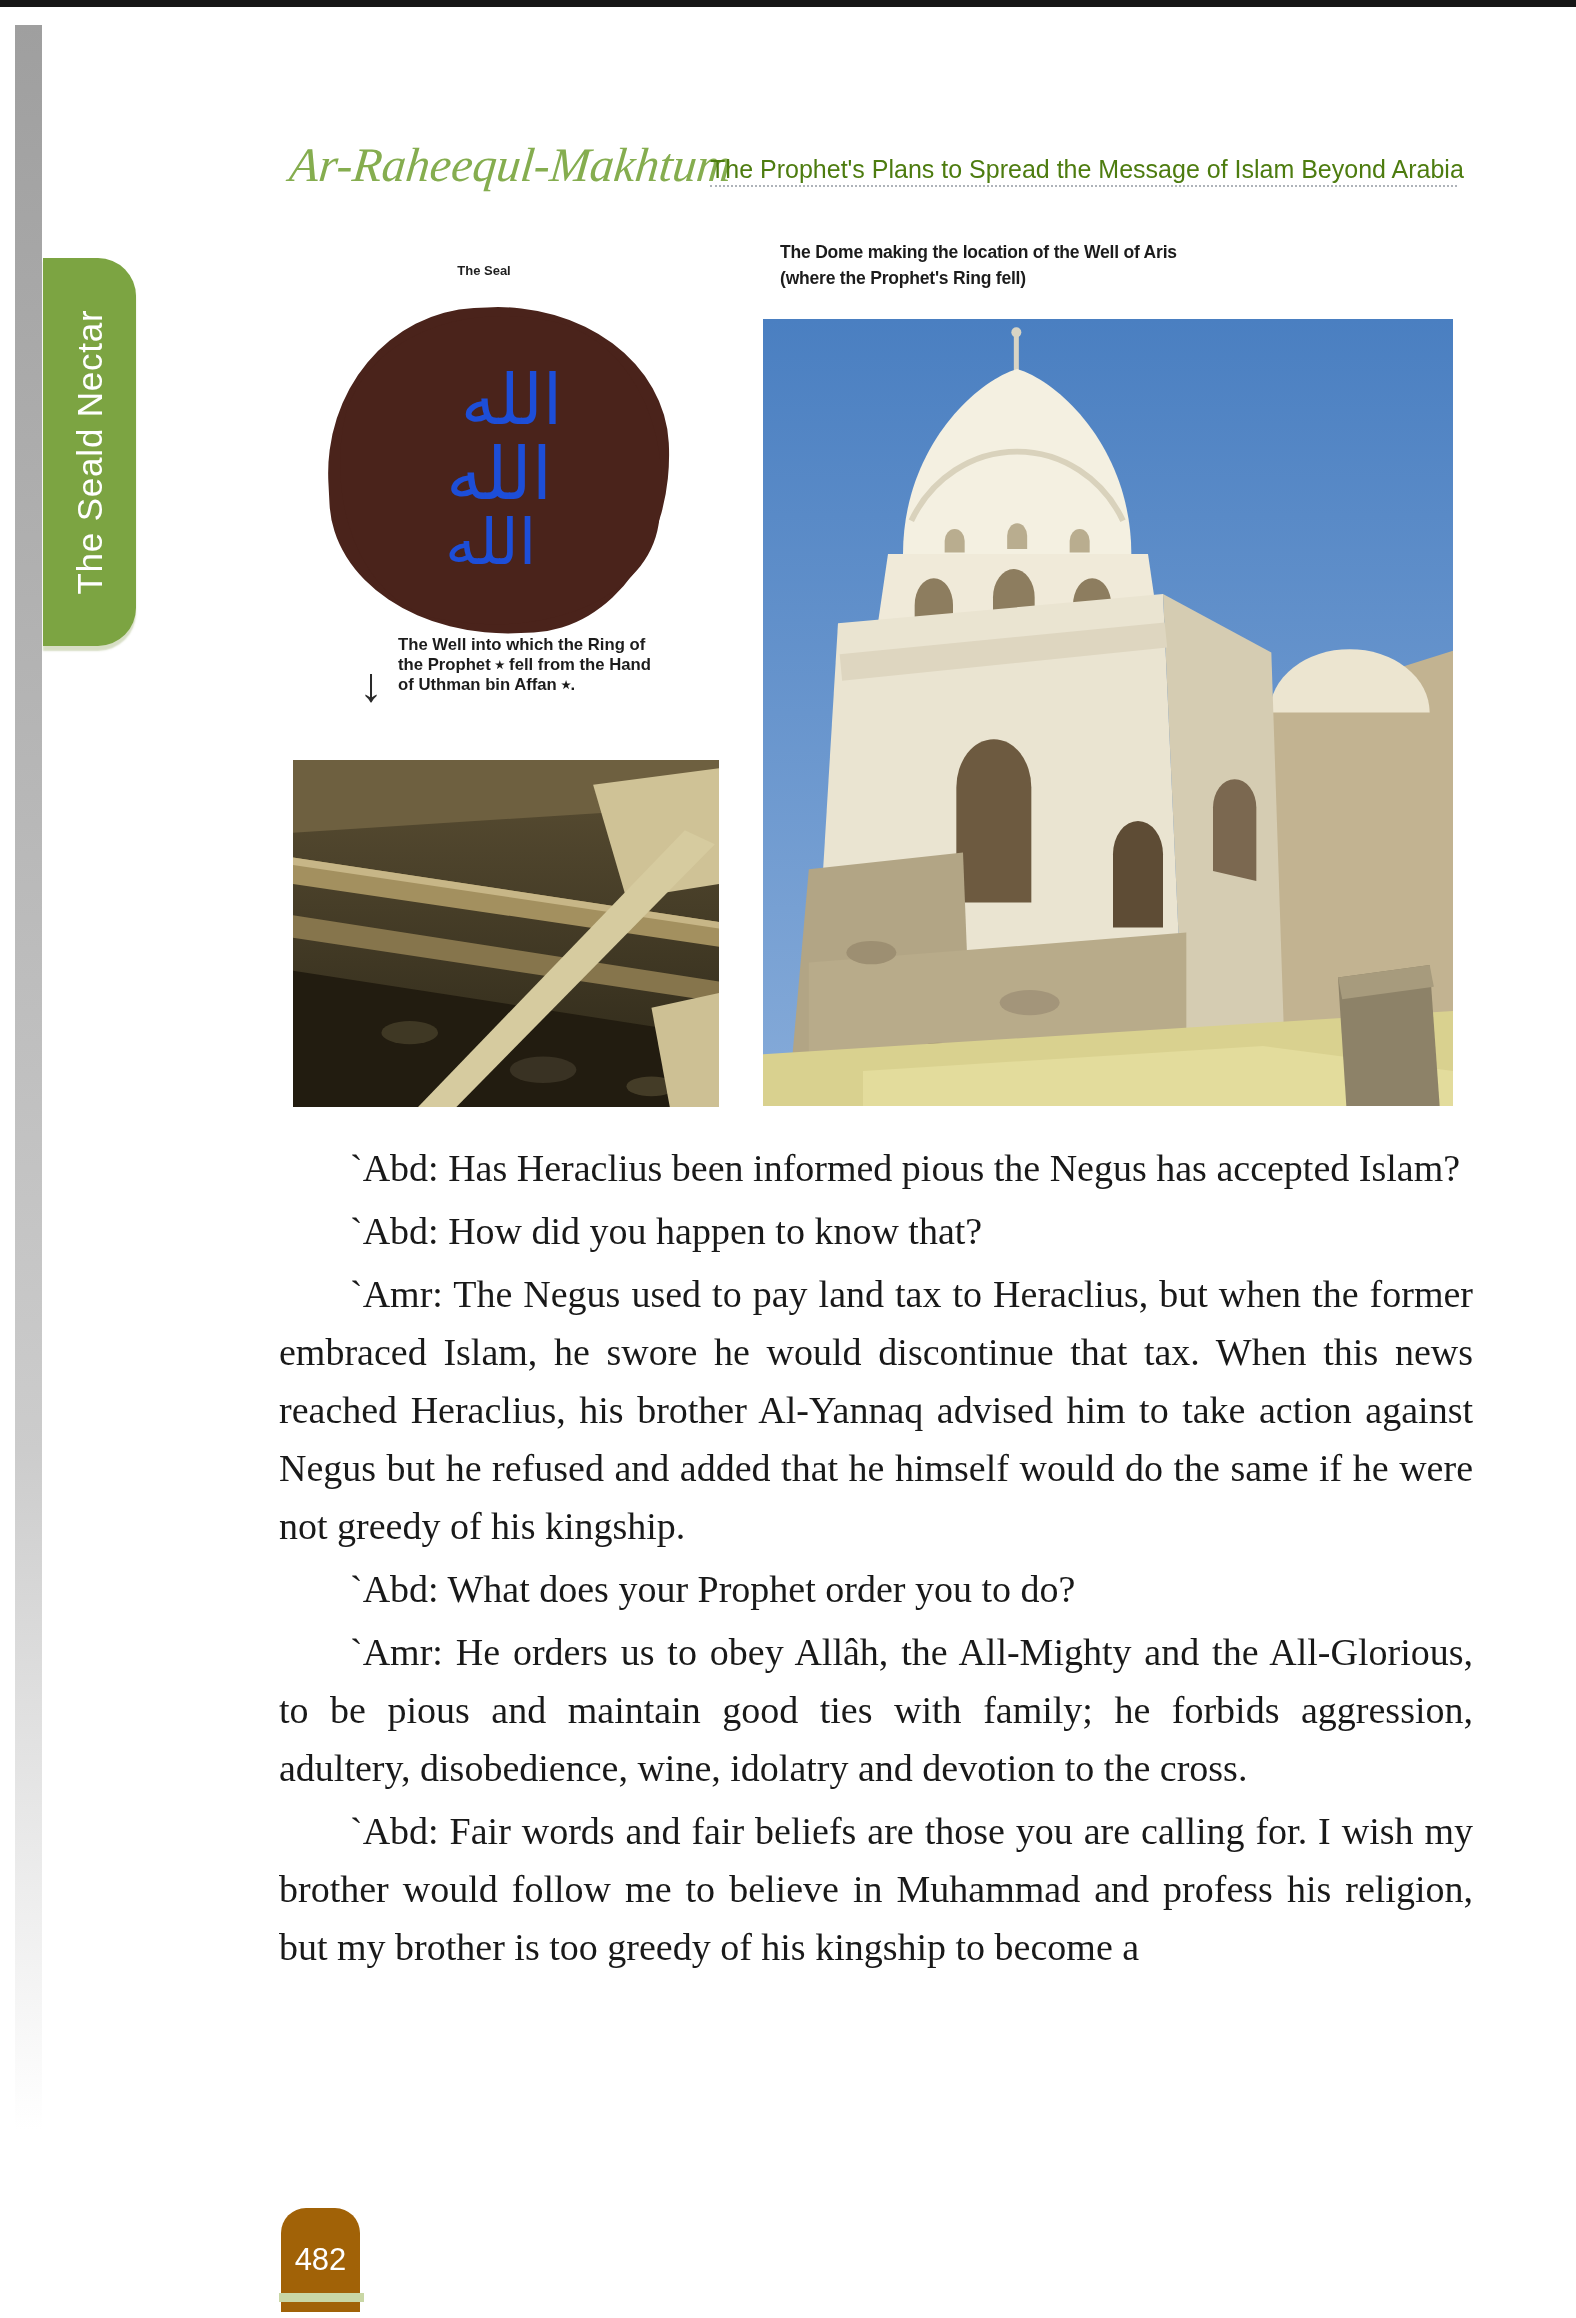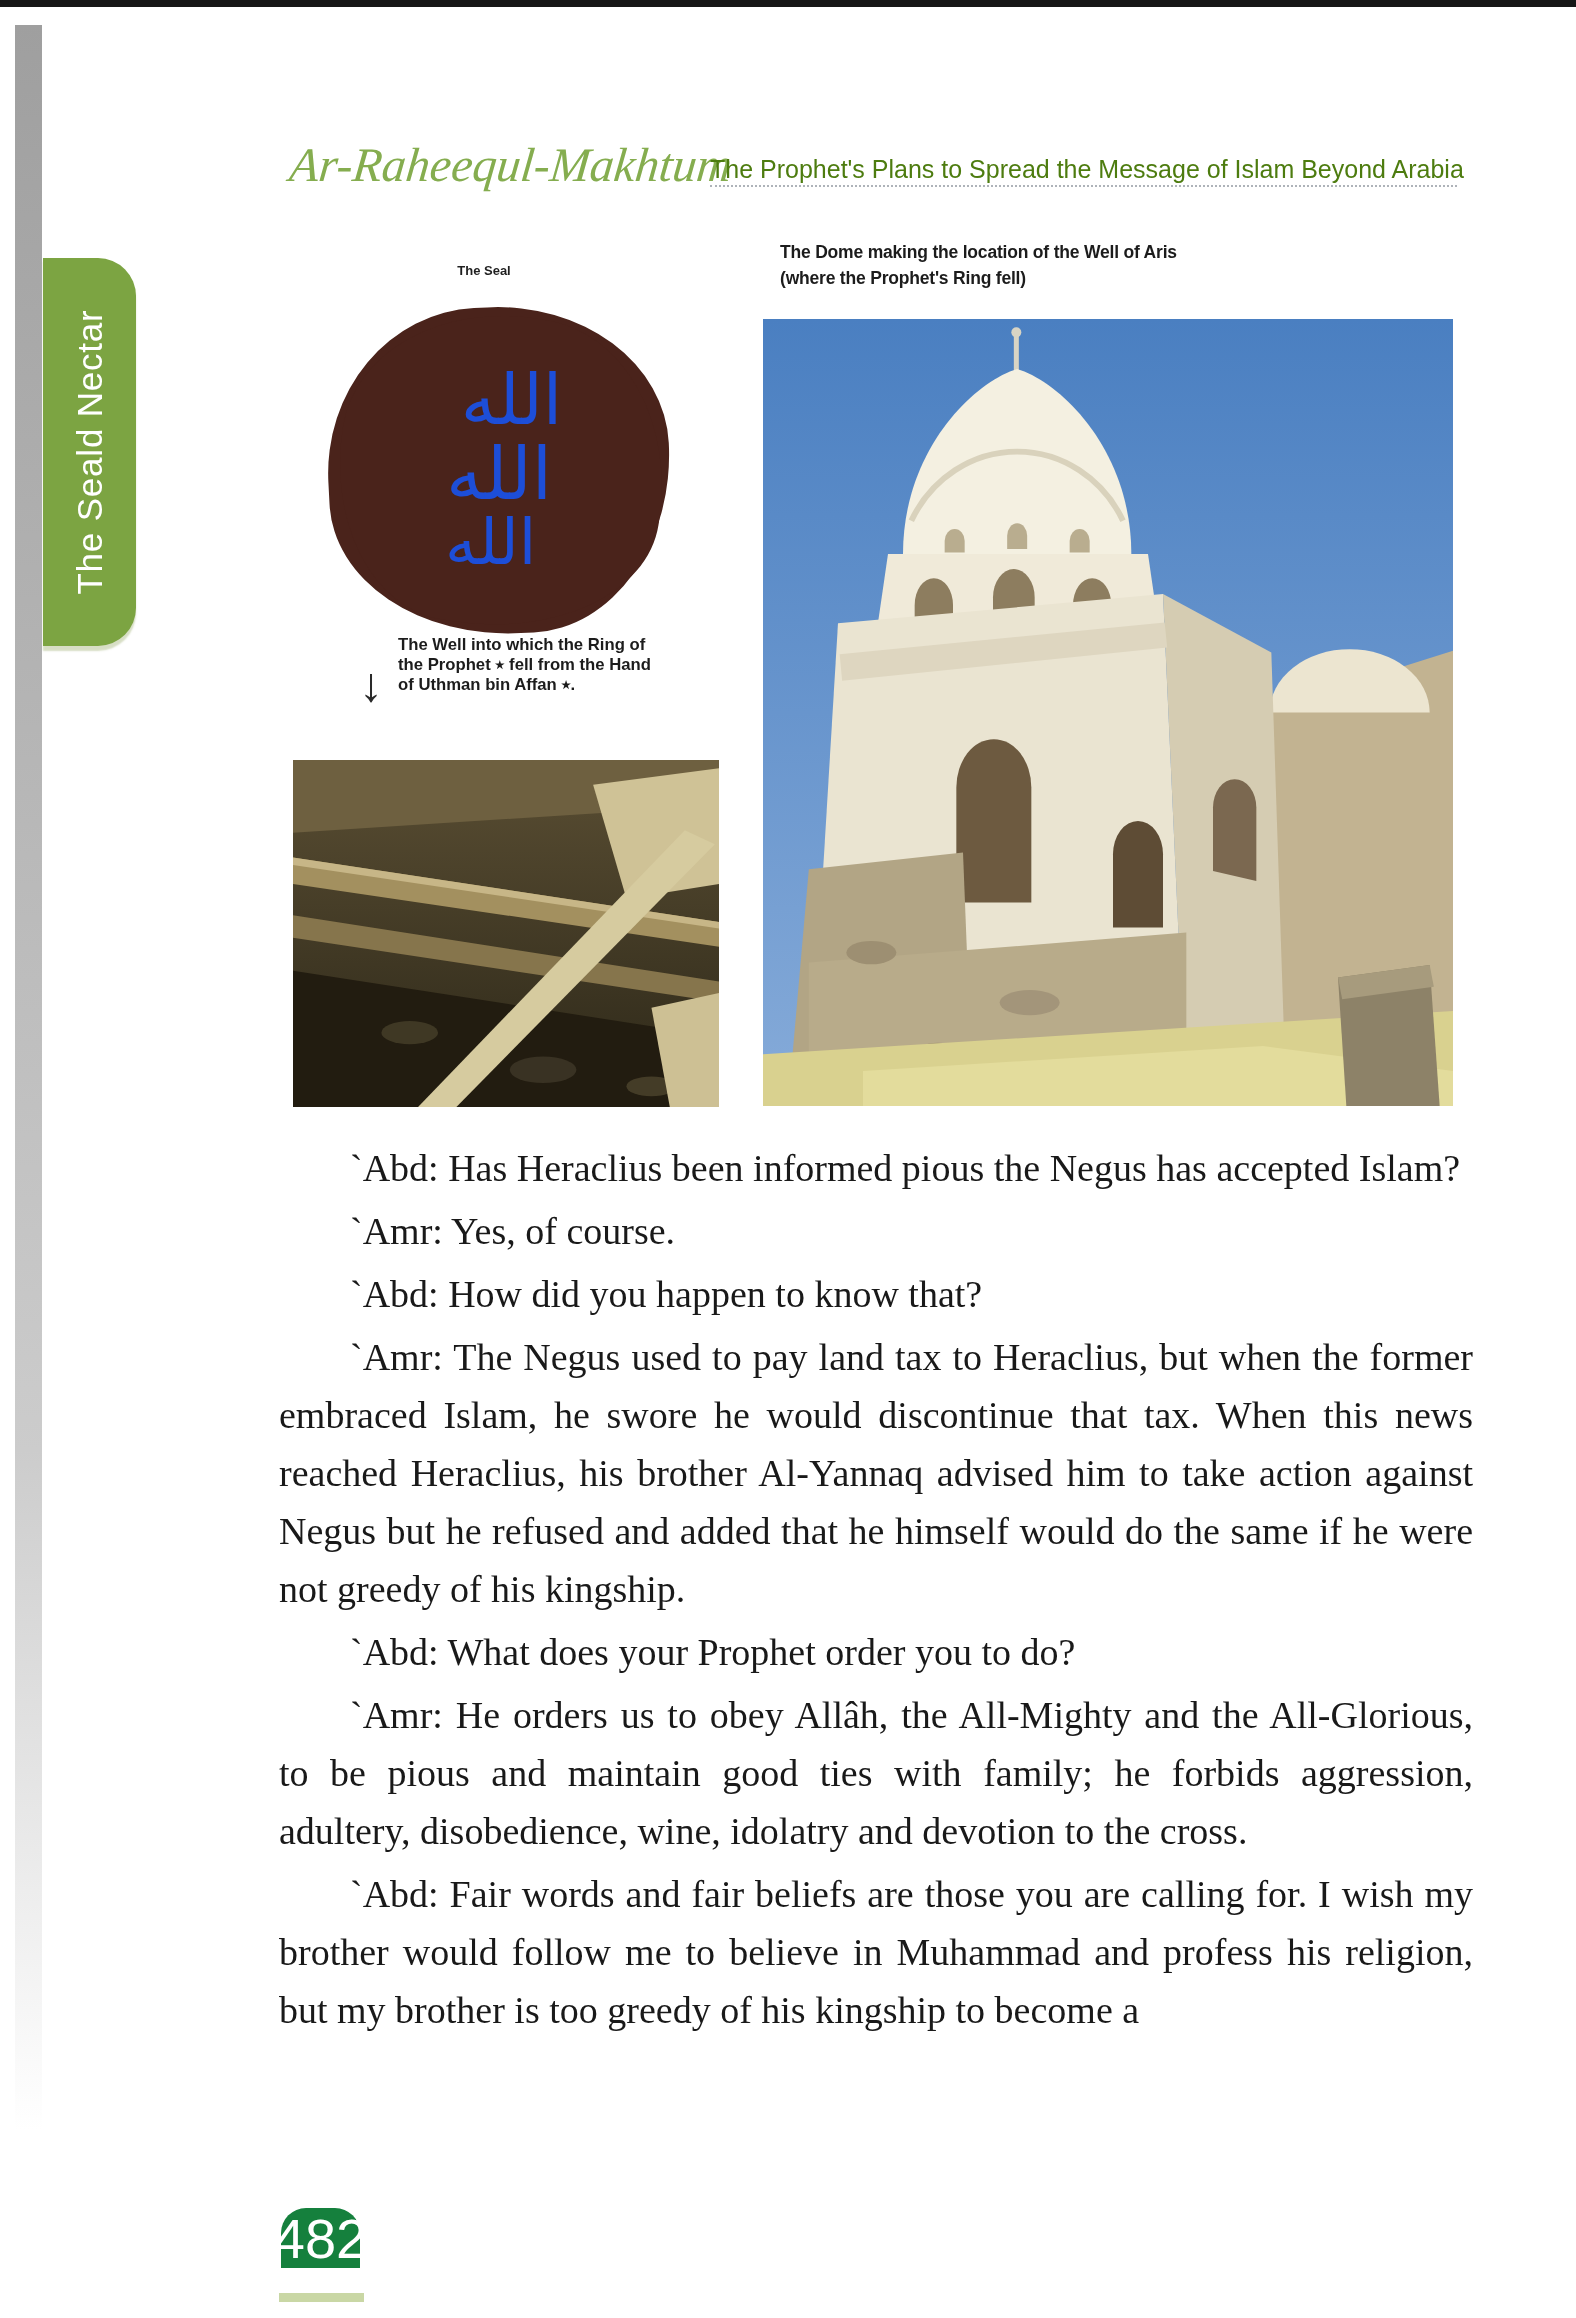--- a/index.html
+++ b/index.html
@@ -50,23 +50,23 @@
   .dome-photo{position:absolute;left:763px;top:319px;width:690px;height:787px;}
   .well-photo svg,.dome-photo svg{display:block;width:100%;height:100%;}
 
   
   .body-text{position:absolute;left:279px;top:1139px;width:1194px;
              font-family:"Liberation Serif",serif;font-size:38px;line-height:58px;color:#191919;
              text-align:justify;}
   .body-text p{margin:0 0 5px 0;text-indent:71px;}
 
   
-  .page-badge{position:absolute;left:281px;top:2208px;width:79px;height:60px;background:#15803d;
+  .page-badge{position:absolute;left:281px;top:2208px;width:79px;height:104px;background:#a16207;
               border-radius:25px 25px 0 0;display:flex;align-items:center;justify-content:center;
-              color:#ffffff;font-size:56px;}
+              color:#ffffff;font-size:31px;}
   .badge-underline{position:absolute;left:279px;top:2293px;width:85px;height:9.2px;background:#c9d7a5;}
 </style>
 </head>
 <body>
 
 <div class="page">
 
   <div class="top-edge"></div>
   <div class="spine"></div>
 
@@ -160,21 +160,20 @@
       <ellipse cx="210" cy="880" rx="28" ry="12" fill="#9d8f72"></ellipse>
       <polygon points="0,882 828,830 828,944 0,944" fill="#d9d18f"></polygon>
       <polygon points="120,902 600,872 828,902 828,944 120,944" fill="#e3dc9c"></polygon>
       <polygon points="690,790 800,775 812,944 700,944" fill="#8d8268"></polygon>
       <polygon points="690,790 800,775 805,801 695,816" fill="#a79b7d"></polygon>
     </svg>
   </div>
 
   <div class="body-text">
       <p>`Abd: Has Heraclius been informed pious the Negus has accepted Islam?</p>
-      <p>`Amr: Yes, of course.</p>
       <p>`Abd: How did you happen to know that?</p>
       <p>`Amr: The Negus used to pay land tax to Heraclius, but when the former embraced Islam, he swore he would discontinue that tax. When this news reached Heraclius, his brother Al-Yannaq advised him to take action against Negus but he refused and added that he himself would do the same if he were not greedy of his kingship.</p>
       <p>`Abd: What does your Prophet order you to do?</p>
       <p>`Amr: He orders us to obey Allâh, the All-Mighty and the All-Glorious, to be pious and maintain good ties with family; he forbids aggression, adultery, disobedience, wine, idolatry and devotion to the cross.</p>
       <p>`Abd: Fair words and fair beliefs are those you are calling for. I wish my brother would follow me to believe in Muhammad and profess his religion, but my brother is too greedy of his kingship to become a</p>
     </div>
 
   <div class="page-badge">
     <span>482</span>
   </div>

